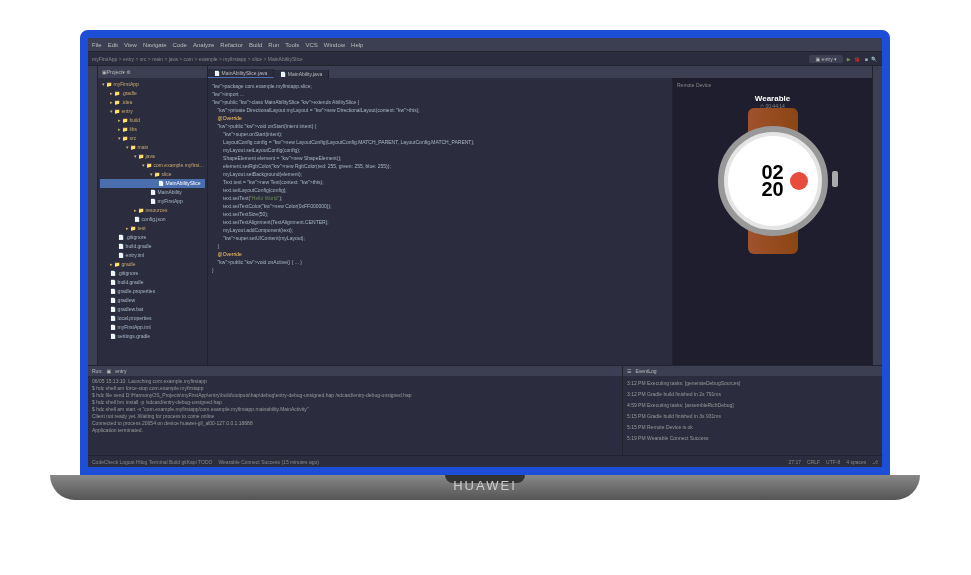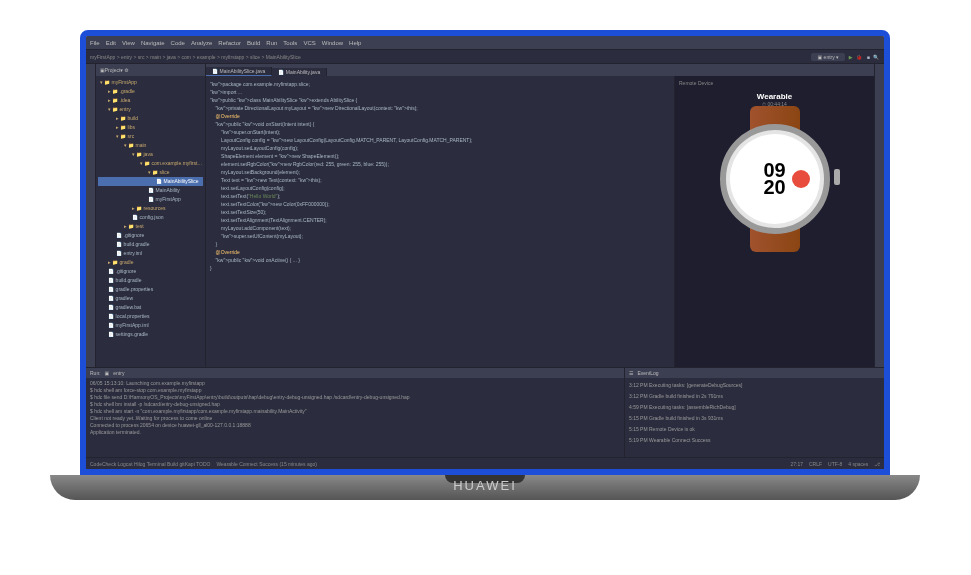--- a/index.html
+++ b/index.html
@@ -1,18 +1,18 @@
 <!DOCTYPE html>
 <html><head>
 <meta charset="utf-8">
 <style>
 *{margin:0;padding:0;box-sizing:border-box;font-family:'Segoe UI',sans-serif}
 body{background:#fff;width:971px;height:575px;position:relative;overflow:hidden}
 .laptop{position:absolute;top:30px;left:80px;width:810px;height:500px}
-.screen{width:810px;height:445px;background:#2b2b3c;border:6px solid #1d4ed8;border-radius:8px 8px 0 0;position:relative;overflow:hidden}
+.screen{width:810px;height:445px;background:#2b2b3c;border:8px solid #1d4ed8;border-radius:8px 8px 0 0;position:relative;overflow:hidden}
 .base{width:870px;height:25px;background:linear-gradient(180deg,#888,#555);margin-left:-30px;border-radius:0 0 40px 40px;position:relative}
 .logo{position:absolute;top:3px;left:50%;transform:translateX(-50%);font-size:13px;color:#ccc;letter-spacing:2px;font-weight:300}
 .notch{position:absolute;top:0;left:50%;transform:translateX(-50%);width:80px;height:8px;background:#333;border-radius:0 0 10px 10px}
 .ide{width:100%;height:100%;background:#2b2d3e;font-size:6px;color:#a9b7c6;display:flex;flex-direction:column}
 .menubar{height:14px;background:#3c3f51;display:flex;align-items:center;padding:0 4px;gap:6px;border-bottom:1px solid #22232f}
 .menubar span{color:#bbb;font-size:6px}
 .toolbar{height:14px;background:#2b2d3e;display:flex;align-items:center;padding:0 4px;gap:4px;border-bottom:1px solid #22232f}
 .crumb{color:#888;font-size:5px}
 .rtools{margin-left:auto;display:flex;gap:4px;align-items:center}
 .run-sel{background:#3c3f51;padding:1px 6px;border-radius:2px;font-size:5px;color:#bbb}
@@ -169,21 +169,21 @@
     <div class="preview">
       <div class="prev-hdr">Remote Device</div>
       <div class="wearable-txt">Wearable</div>
       <div class="wtime">⏱ 00:44:14</div>
       <div class="watch">
         <div class="strap top"></div>
         <div class="strap bot"></div>
         <div class="crown"></div>
         <div class="watch-face">
           <div class="watch-inner">
-            <div class="watch-time">09</div>
+            <div class="watch-time">02</div>
             <div class="watch-time">20</div>
             <div class="watch-dot"></div>
           </div>
         </div>
       </div>
     </div>
   </div>
 </div>
 
 <div class="sidebar-r"></div>

